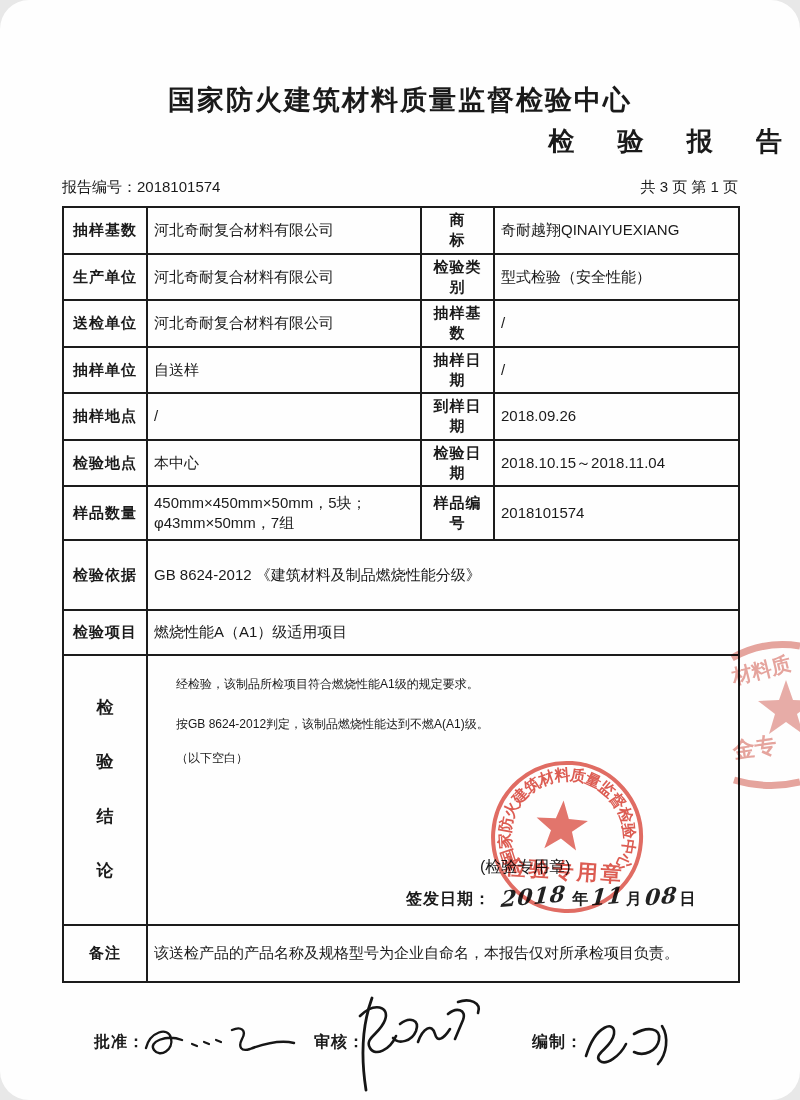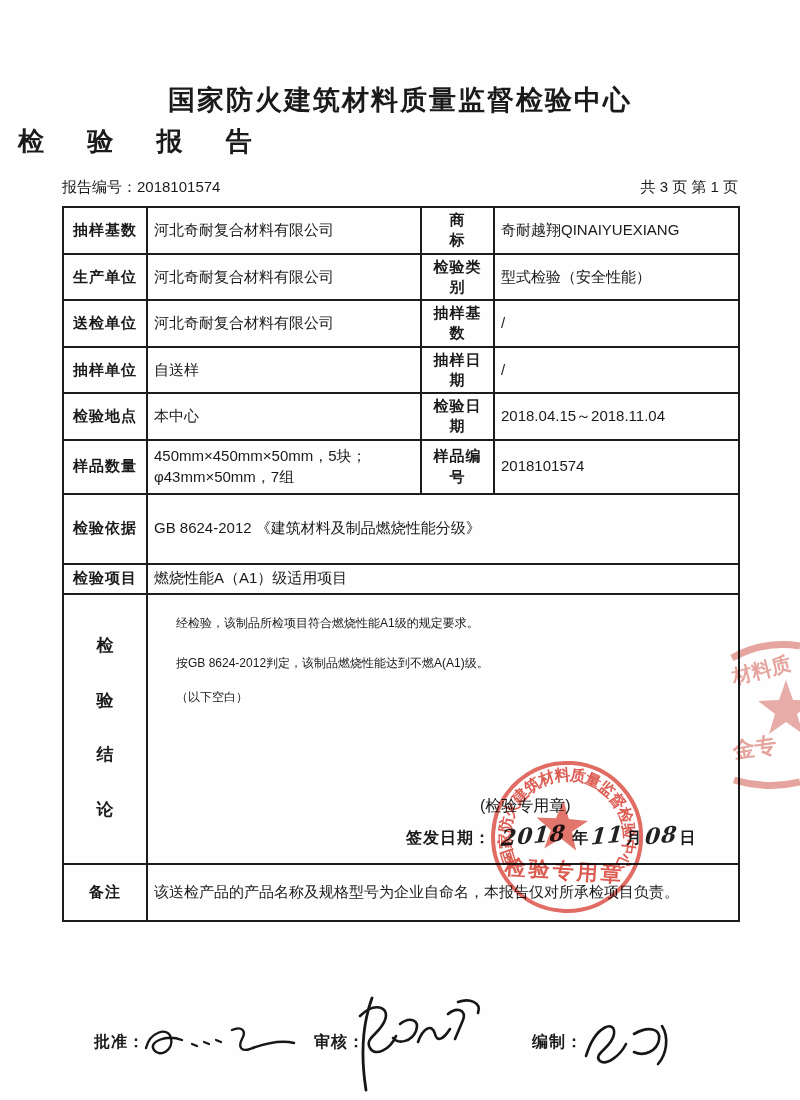--- a/index.html
+++ b/index.html
@@ -1,48 +1,49 @@
 <!DOCTYPE html>
 <html><head>
 <meta charset="utf-8">
 <style>
   html,body{margin:0;padding:0;background:#e8e8e8;}
   .page{
     position:relative;width:800px;height:1100px;margin:0 auto;
     background:#fefefe;overflow:hidden;
     font-family:"Liberation Sans","DejaVu Sans",sans-serif;
     color:#1a1a1a;
+    border-radius:29px;
   }
   
   .org-title{
     position:absolute;top:82px;left:0;width:100%;
     text-align:center;font-size:27px;font-weight:700;letter-spacing:2px;
   }
   .report-title{
     position:absolute;top:124px;left:0;width:100%;
-    text-align:left;font-size:26px;font-weight:700;letter-spacing:18px;text-indent:18px;
+    text-align:right;font-size:26px;font-weight:700;letter-spacing:18px;text-indent:18px;
   }
   .meta-row{
     position:absolute;top:178px;left:62px;width:676px;
     display:flex;justify-content:space-between;align-items:flex-end;
     font-size:15px;font-weight:500;
   }
   
   table.report{
     position:absolute;left:62px;top:206px;width:676px;
     border-collapse:collapse;table-layout:fixed;
   }
   table.report td{
     border:2px solid #1c1c1c;font-size:15px;line-height:1.35;
     padding:2px 6px;overflow:hidden;
   }
   td.lbl{text-align:center;font-weight:600;letter-spacing:1px;padding:2px 2px;}
   td.val{padding-left:9px;font-weight:500;}
   tr.r40{height:40px;} tr.r54{height:54px;} tr.r70{height:70px;}
-  tr.r45{height:30px;} tr.r270{height:270px;} tr.r57{height:57px;padding-left:14px;}
+  tr.r45{height:45px;} tr.r270{height:270px;} tr.r57{height:57px;padding-left:14px;}
   td.concl-lbl{vertical-align:middle;}
   .vert-label{
     display:flex;flex-direction:column;align-items:center;justify-content:space-evenly;
     height:250px;font-size:17px;font-weight:600;
   }
   td.concl-body{position:relative;vertical-align:top;padding:0;}
   .concl-line{position:absolute;left:28px;font-weight:500;font-size:12px;}
   .concl-line.l1{top:20px;}
   .concl-line.l2{top:60px;}
   .concl-line.l3{top:94px;}
@@ -118,24 +119,30 @@
       <td class="lbl">抽样基数</td>
       <td class="val">/</td>
     </tr>
     <tr class="r40">
       <td class="lbl">抽样单位</td>
       <td class="val">自送样</td>
       <td class="lbl">抽样日期</td>
       <td class="val">/</td>
     </tr>
     <tr class="r40">
+      <td class="lbl">抽样地点</td>
+      <td class="val">/</td>
+      <td class="lbl">到样日期</td>
+      <td class="val">2018.09.26</td>
+    </tr>
+    <tr class="r40">
       <td class="lbl">检验地点</td>
       <td class="val">本中心</td>
       <td class="lbl">检验日期</td>
-      <td class="val">2018.04.15～2018.11.04</td>
+      <td class="val">2018.10.15～2018.11.04</td>
     </tr>
     <tr class="r54">
       <td class="lbl">样品数量</td>
       <td class="val">450mm×450mm×50mm，5块；φ43mm×50mm，7组</td>
       <td class="lbl">样品编号</td>
       <td class="val">2018101574</td>
     </tr>
 
     <tr class="r70">
       <td class="lbl">检验依据</td>

